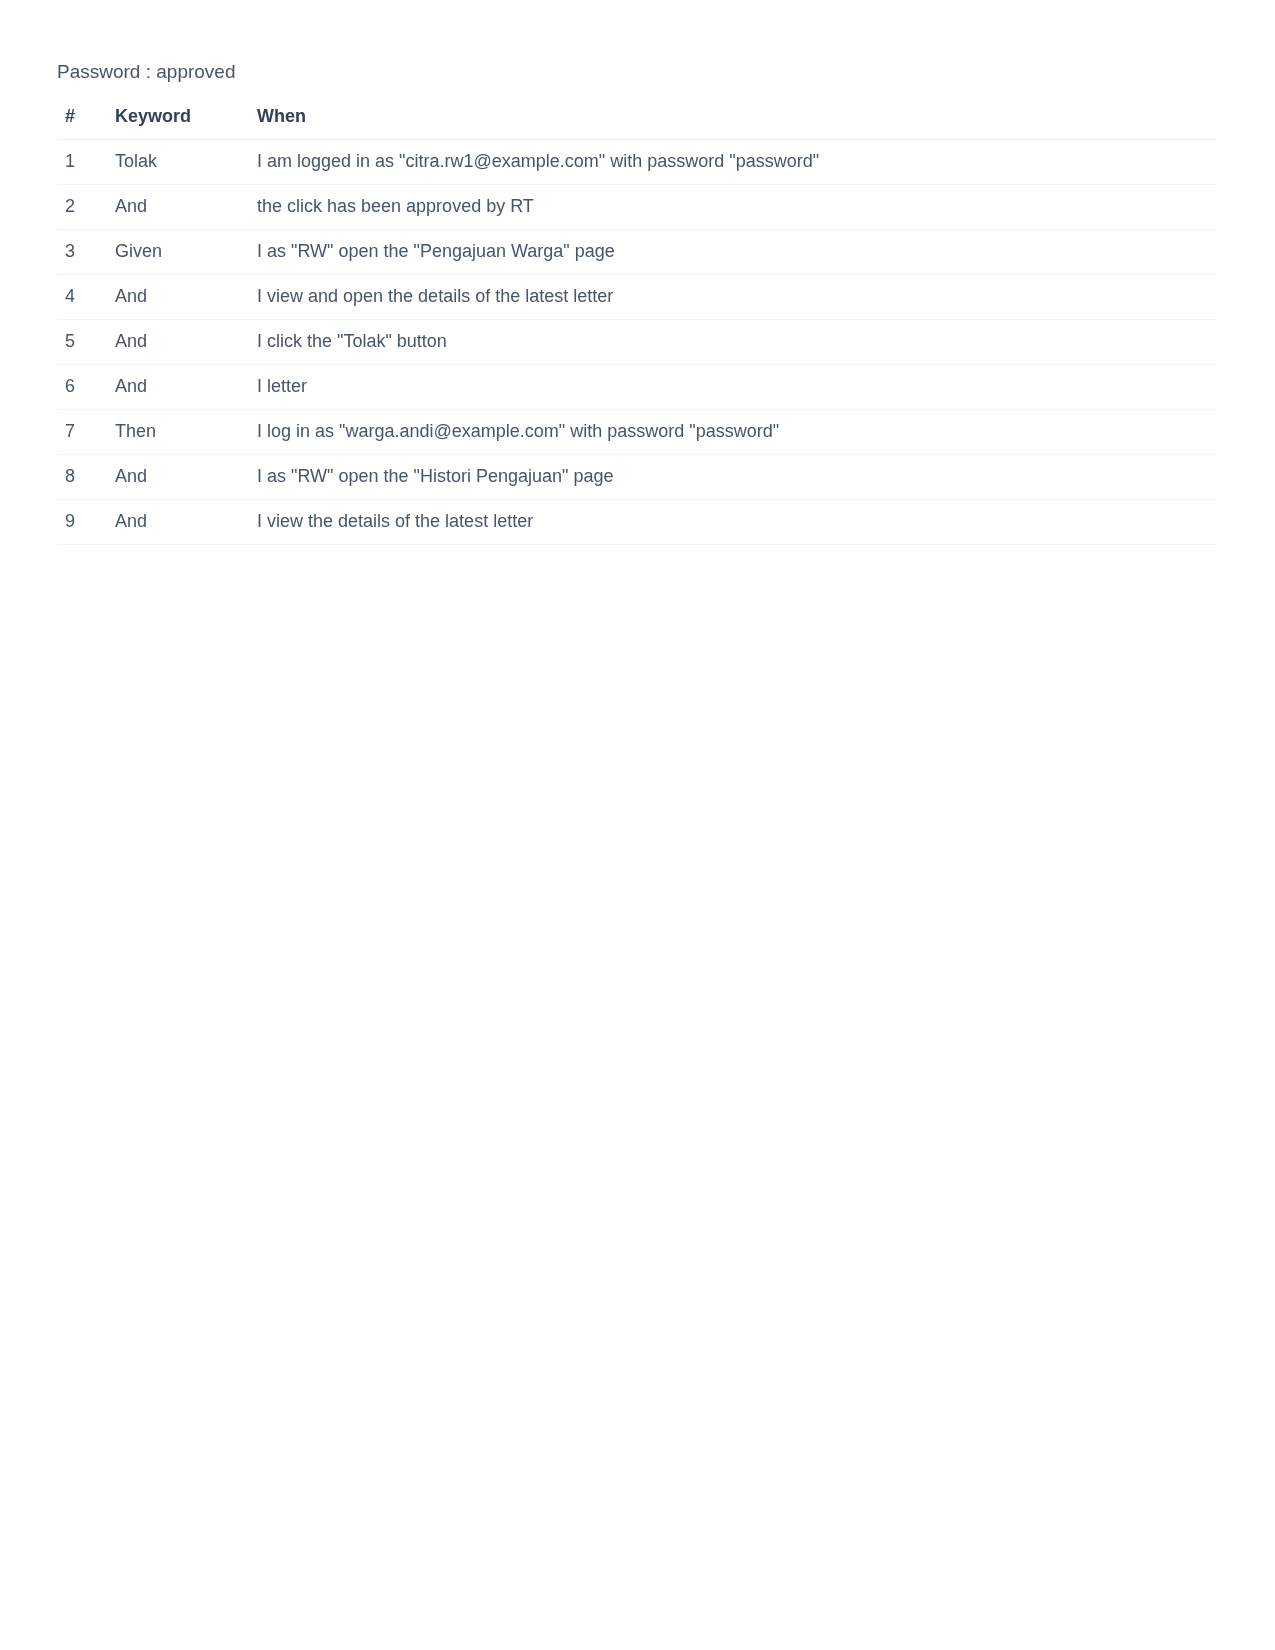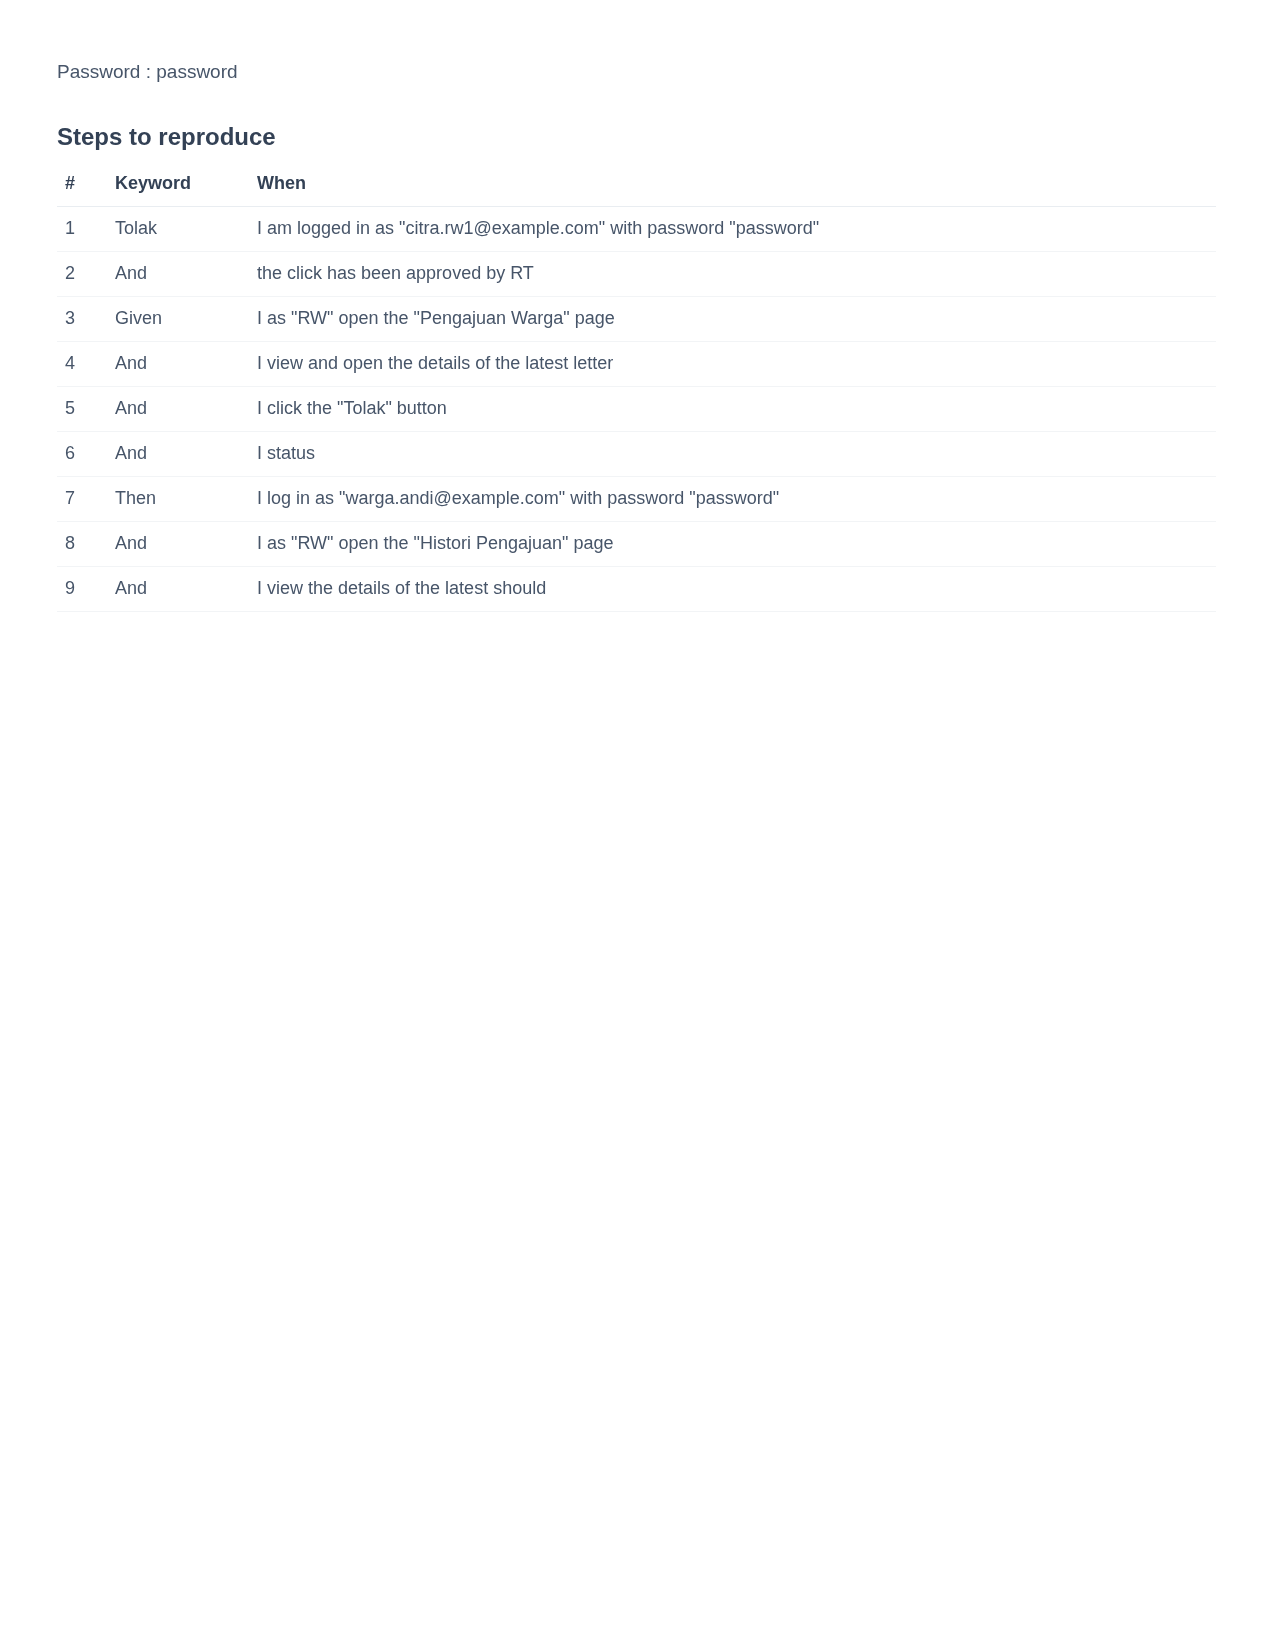--- a/index.html
+++ b/index.html
@@ -71,23 +71,22 @@
     white-space: nowrap;
     overflow: hidden;
   }
 </style>
 </head>
 <body>
 
 <div class="page">
   <div class="content">
 
-    <div class="password-line">Password : password</div>
+    <div class="password-line">Password : approved</div>
 
-    <h2 class="section-title">Steps to reproduce</h2>
 
     <table class="steps-table">
       <colgroup>
         <col class="col-num">
         <col class="col-keyword">
         <col class="col-step">
       </colgroup>
       <thead>
         <tr>
           <th>#</th>
@@ -118,34 +117,34 @@
             <td>I view and open the details of the latest letter</td>
           </tr>
           <tr>
             <td>5</td>
             <td>And</td>
             <td>I click the "Tolak" button</td>
           </tr>
           <tr>
             <td>6</td>
             <td>And</td>
-            <td>I status</td>
+            <td>I letter</td>
           </tr>
           <tr>
             <td>7</td>
             <td>Then</td>
             <td>I log in as "warga.andi@example.com" with password "password"</td>
           </tr>
           <tr>
             <td>8</td>
             <td>And</td>
             <td>I as "RW" open the "Histori Pengajuan" page</td>
           </tr>
           <tr>
             <td>9</td>
             <td>And</td>
-            <td>I view the details of the latest should</td>
+            <td>I view the details of the latest letter</td>
           </tr>
         </tbody>
     </table>
 
   </div>
 </div>
 
 </body></html>

